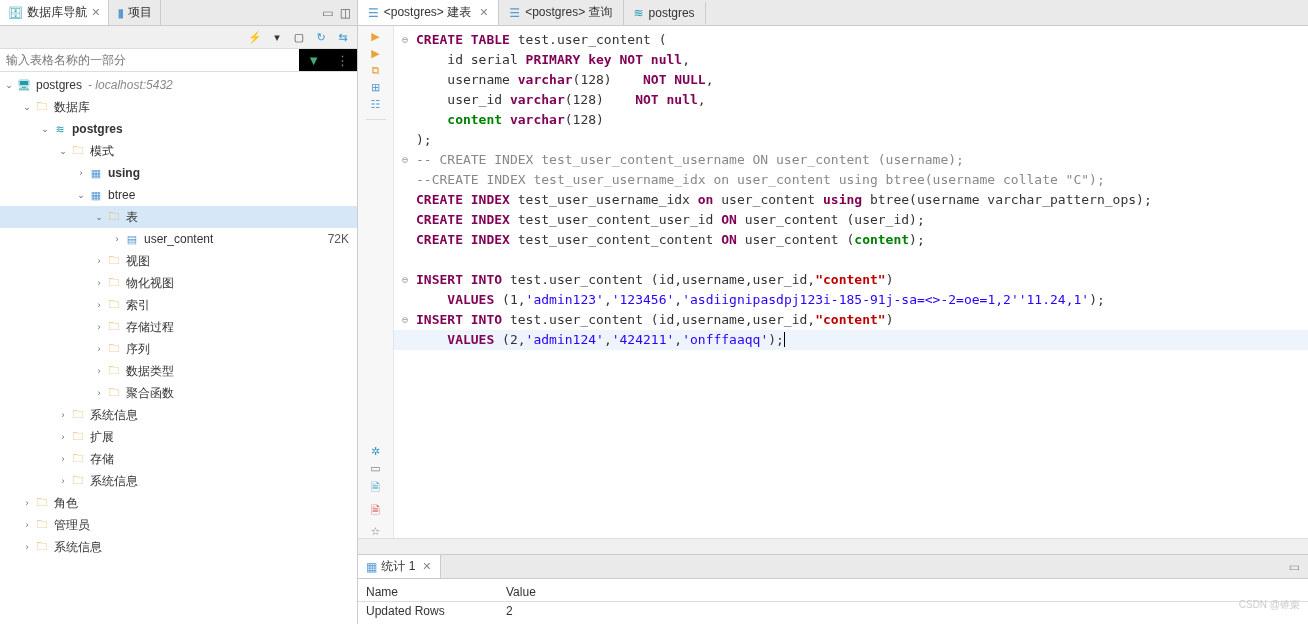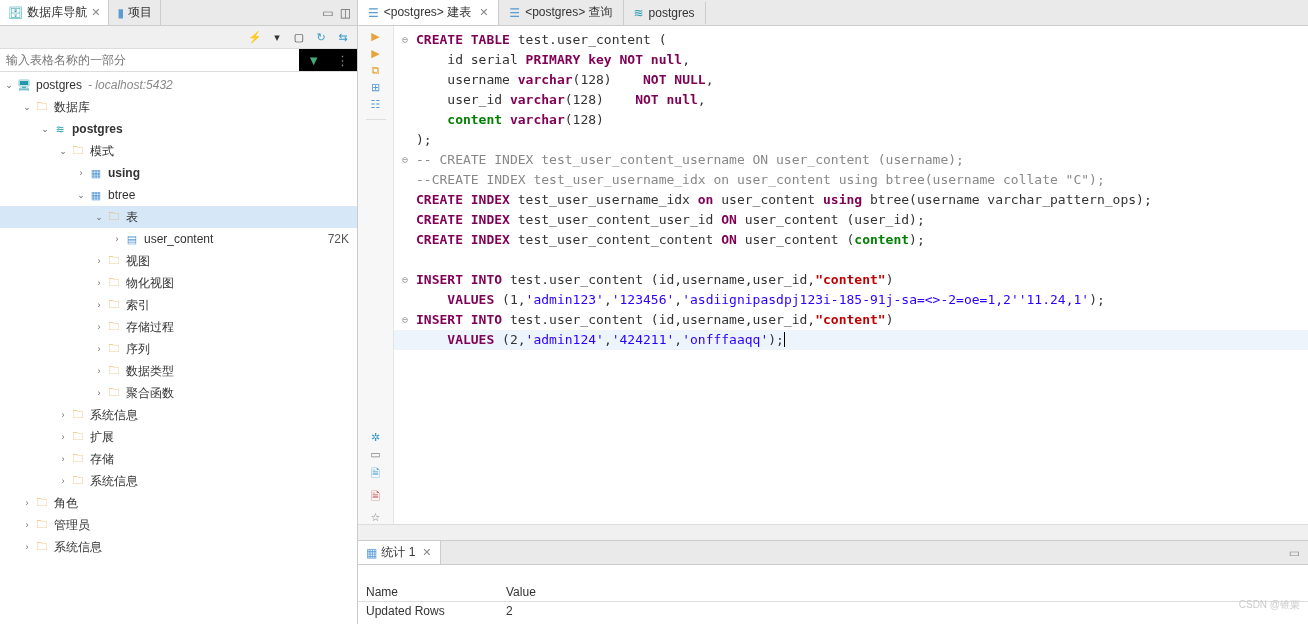--- a/index.html
+++ b/index.html
@@ -53,21 +53,21 @@
   .red { color: #c00000; font-weight: bold; }
   .green { color: #008000; font-weight: bold; }
   .cur { border-left: 1px solid #000; }
   .hl-line { background: #eef4fc; display: block; margin-left:-22px; padding-left:22px; }
   .scroll-h { height: 16px; background: #f0f0f0; border-top: 1px solid #ddd; }
   
   .bottom { border-top: 1px solid #ccc; background: #fff; }
   .bottom-tabs { display: flex; align-items: center; height: 24px; background: #eaeaea; border-bottom: 1px solid #ccc; }
   .btab { padding: 3px 8px; background: #fff; display: flex; align-items: center; gap: 4px; border-right: 1px solid #ccc; }
   .stats { padding: 4px 0; }
-  .stats-head { display: flex; font-weight: normal; border-bottom: 1px solid #ddd; color: #333; margin-top: 14px; }
+  .stats-head { display: flex; font-weight: normal; border-bottom: 1px solid #ddd; color: #333; }
   .stats-row { display: flex; }
   .col-name { width: 140px; padding: 2px 8px; }
   .col-val { width: 200px; padding: 2px 8px; }
   .watermark { position: fixed; right: 8px; bottom: 12px; color: #ccc; font-size: 10px; }
 </style>
 </head>
 <body>
 
 <div class="main">
 

